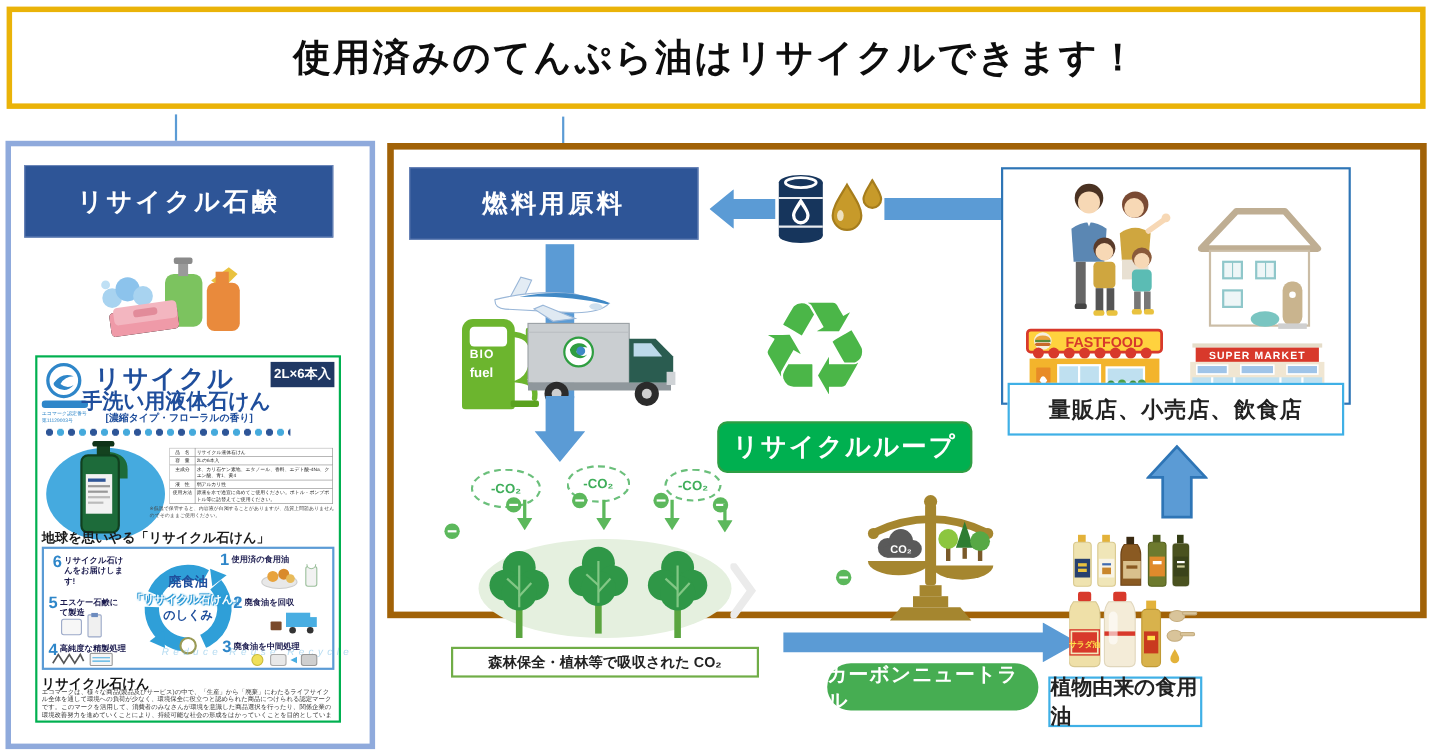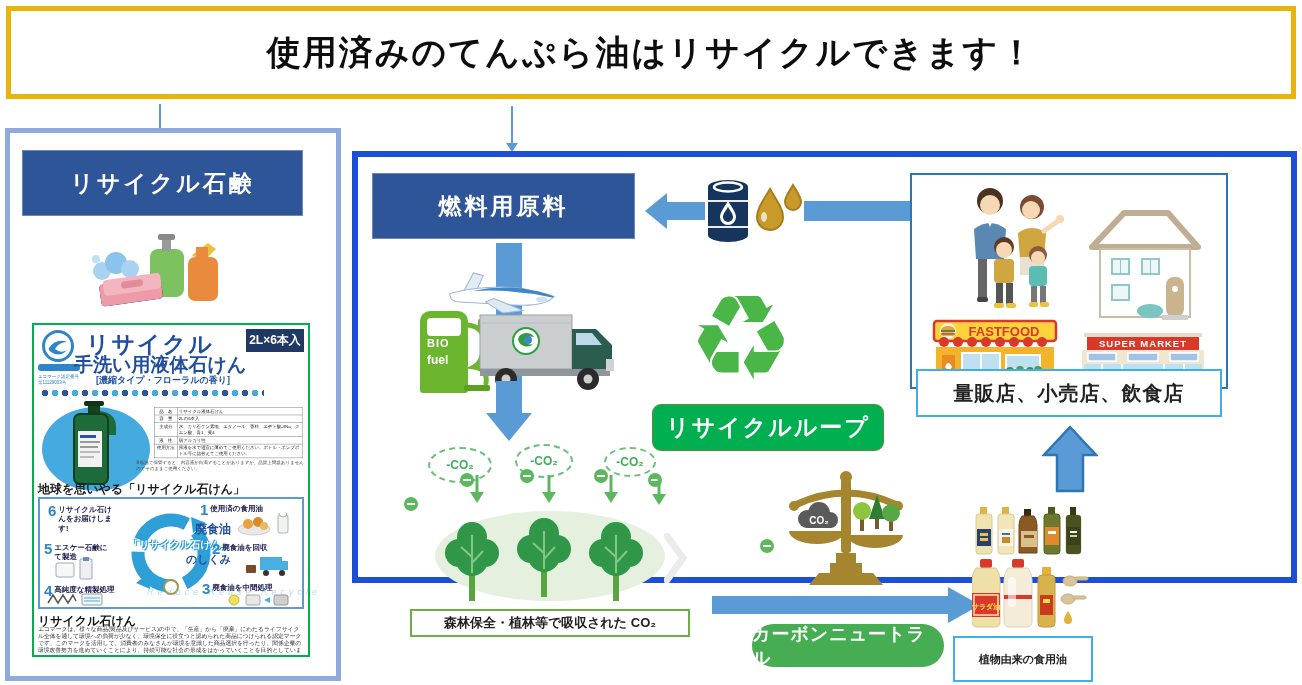--- a/index.html
+++ b/index.html
@@ -11,21 +11,21 @@
   .title-box { left:6px; top:6px; width:1290px; height:93px; border:5px solid #eab308;
     display:flex; align-items:center; justify-content:center; background:#fff; }
   .title-text { font-size:34px; font-weight:bold; color:#0d0d0d; letter-spacing:2px; }
 
   
   .tline { width:2px; background:#5b9bd5; }
   .thead { width:0; height:0; border-left:6px solid transparent; border-right:6px solid transparent; border-top:9px solid #5b9bd5; }
 
   
   .left-panel { left:5px; top:128px; width:336px; height:553px; border:5px solid #8faadc; background:#fff; }
-  .right-panel { left:352px; top:130px; width:945px; height:432px; border:6px solid #1d4ed8; background:#fff;margin-top:21px; }
+  .right-panel { left:352px; top:130px; width:945px; height:432px; border:6px solid #a16207; background:#fff; }
 
   .hdr { background:#2e5597; border:1px solid #6b86b8; color:#fff; font-weight:bold;
     display:flex; align-items:center; justify-content:center; font-size:23px; letter-spacing:3px; }
 
   
   .flyer { border:2px solid #00b050; background:#fff; }
   .flyer-title1 { font-size:23px; font-weight:bold; color:#1f4e9c; letter-spacing:2px; }
   .flyer-title2 { font-size:19px; font-weight:bold; color:#1f4e9c; letter-spacing:0; }
   .flyer-title3 { font-size:9px; font-weight:bold; color:#1f4e9c; }
   .badge { background:#203864; color:#fff; font-weight:bold; font-size:12px;
@@ -60,21 +60,21 @@
     font-weight:bold; font-size:12px; display:flex; align-items:center; justify-content:center; }
   .minus { width:14px; height:14px; border-radius:50%; background:#5cb85c; display:flex; align-items:center; justify-content:center; }
   .minus::after { content:""; width:8px; height:2px; background:#fff; }
   .forest-ellipse { background:#e5f0df; border-radius:50%; }
   .forest-box { border:2px solid #70ad47; background:#fff; display:flex; align-items:center; justify-content:center;
     font-size:13px; font-weight:bold; color:#222; }
   .family-box { border:2px solid #2e75b6; background:#fff; }
   .stores-box { border:2px solid #3fb0e6; background:#fff; display:flex; align-items:center; justify-content:center;
     font-size:20px; font-weight:bold; color:#222; letter-spacing:1px; z-index:5; }
   .vegoil-box { border:2px solid #3fb0e6; background:#fff; display:flex; align-items:center; justify-content:center;
-    font-size:11px; font-weight:bold; color:#222; }
+    font-size:19px; font-weight:bold; color:#222; }
   .recycle-glyph { font-family:"DejaVu Sans", sans-serif; font-size:118px; line-height:1; color:#4bb648; }
   .chevron-dim { color:#ebebeb; }
   .pump { background:#6cb52e; border-radius:10px 10px 3px 3px; }
   .pump-screen { position:absolute; left:7px; top:7px; width:34px; height:18px; background:#fff; border-radius:4px; }
   .pump-t1 { position:absolute; left:7px; top:27px; color:#fff; font-weight:bold; font-size:11px; line-height:1; letter-spacing:1px; }
   .pump-t2 { position:absolute; left:7px; top:43px; color:#fff; font-weight:bold; font-size:12px; line-height:1; }
   .shaft { background:#5b9bd5; }
   .conn-bar { background:#5b9bd5; }
 </style>
 </head>
@@ -183,21 +183,21 @@
       <div class="abs tagline" style="left:4px;top:156px;">地球を思いやる「リサイクル石けん」</div>
 
       <div class="abs cycle-box" style="left:4px;top:172px;width:266px;height:112px;">
         <svg class="abs" style="left:0;top:0;" width="262" height="108" viewBox="0 0 262 108">
           <circle cx="131" cy="54" r="33" fill="none" stroke="#2f9fd8" stroke-width="13" stroke-dasharray="55 12" transform="rotate(-30 131 54)"></circle>
           <polygon points="151,18 166,24 153,34" fill="#2f9fd8"></polygon>
           <polygon points="110,90 96,84 109,74" fill="#2f9fd8"></polygon>
           <circle cx="131" cy="88" r="7" fill="#fff" stroke="#9a9a55" stroke-width="2"></circle>
         </svg>
         <div class="abs watermark" style="left:62px;top:88px;margin-left:45px;">Reduce Reuse Recycle</div>
-        <div class="abs" style="left:71px;top:22px;width:120px;text-align:right;">
+        <div class="abs" style="left:71px;top:22px;width:120px;text-align:center;">
           <div class="cycle-c1">廃食油</div>
           <div class="cycle-c2">「リサイクル石けん」</div>
           <div class="cycle-c3">のしくみ</div>
         </div>
 
         <div class="abs step" style="left:160px;top:3px;width:100px;">
           <span class="num">1</span>
           <span class="lbl">使用済の食用油</span>
         </div>
         <div class="abs step" style="left:172px;top:42px;width:90px;">

